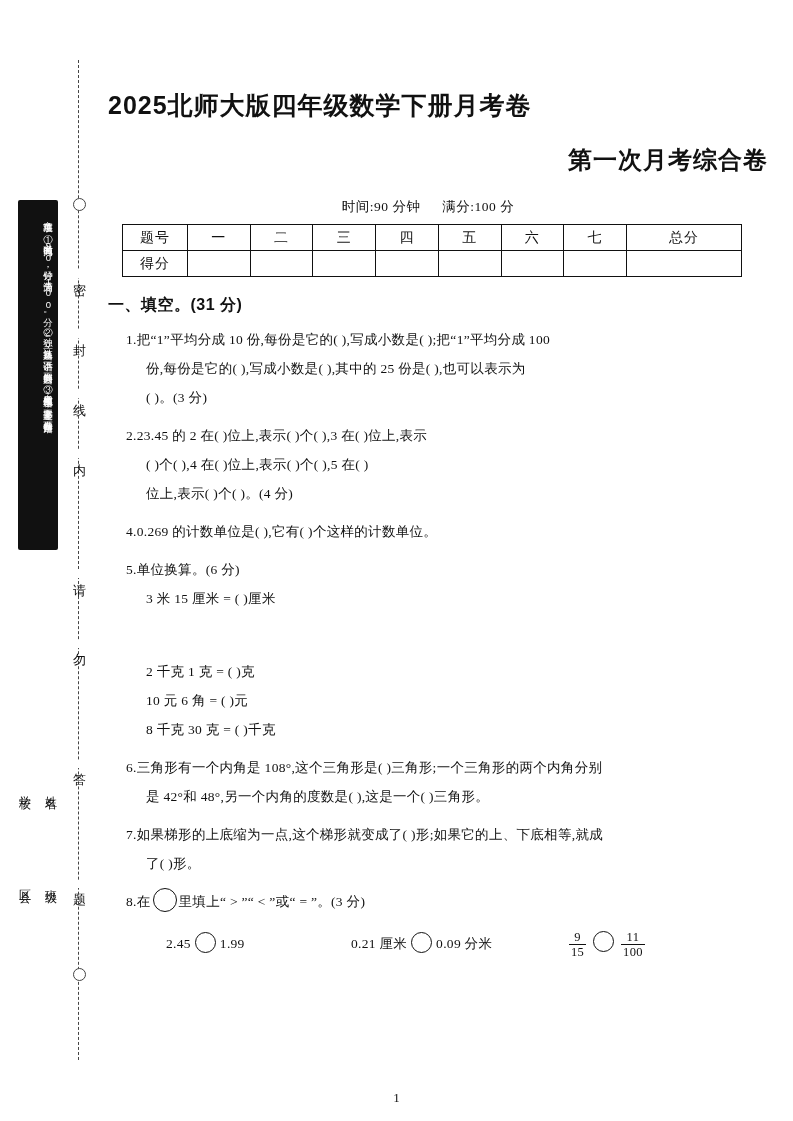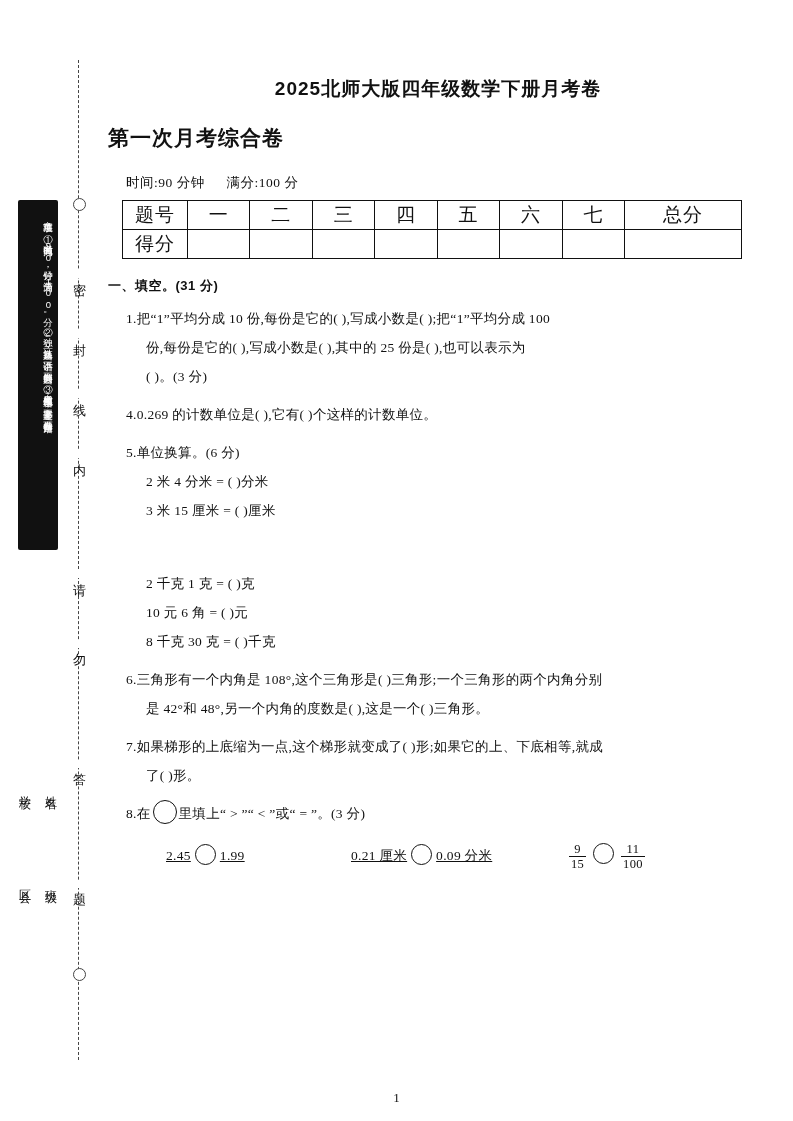--- a/index.html
+++ b/index.html
@@ -91,61 +91,60 @@
   }
 
   
   .content {
     position: absolute;
     left: 108px;
     top: 60px;
     width: 660px;
   }
   .title-main {
-    text-align: center;
-    font-size: 19px;
+    font-size: 25px;
     font-weight: bold;
     letter-spacing: 1px;
-    margin-top: 16px;
+    margin-top: 29px;
     font-family: "Liberation Sans", sans-serif;
   }
   .title-sub {
-    text-align: left;
-    font-size: 21px;
+    text-align: right;
+    font-size: 24px;
     font-weight: bold;
     letter-spacing: 1px;
     margin-top: 22px;
     font-family: "Liberation Sans", sans-serif;
   }
   .meta-line {
-    text-align: left;
+    text-align: center;
     font-size: 13.5px;
     margin-top: 22px;
     padding-right: 38px;
     letter-spacing: 0.5px;
   }
   .meta-line span { margin-left: 18px; }
 
   table.score {
     border-collapse: collapse;
     margin-top: 8px;
     margin-left: 14px;
     width: 620px;
   }
   table.score td {
     border: 1px solid #111;
     height: 23px;
     text-align: center;
-    font-size: 19px;
+    font-size: 14px;
     letter-spacing: 1px;
   }
   table.score td.head { width: 62px; }
 
   .sec-head {
-    font-size: 13px;
+    font-size: 16px;
     font-weight: bold;
     margin-top: 18px;
     letter-spacing: 0.5px;
     font-family: "Liberation Sans", sans-serif;
   }
   .q {
     font-size: 13.5px;
     line-height: 29px;
     margin-top: 9px;
     padding-left: 18px;
@@ -188,21 +187,20 @@
   }
   .frac .num { display: block; border-bottom: 1.1px solid #111; padding: 0 2px; }
   .frac .den { display: block; padding: 0 2px; }
 
   .cmp-row {
     display: flex;
     padding-left: 40px;
     margin-top: 12px;
     font-size: 13.5px;
     align-items: center;
-    text-decoration: underline;
   }
   .cmp-row > div { }
   .cmp1 { width: 185px; }
   .cmp2 { width: 215px; }
   .cmp3 { width: 180px; }
 
   .pagenum {
     position: absolute;
     left: 0;
     top: 1090px;
@@ -276,30 +274,34 @@
       </table>
 
     <div class="sec-head">一、填空。(31 分)</div>
 
     <div class="q">
       <span>1.把“1”平均分成 10 份,每份是它的(        ),写成小数是(        );把“1”平均分成 100</span>
       <span class="ind">份,每份是它的(        ),写成小数是(        ),其中的 25 份是(        ),也可以表示为</span>
       <span class="ind">(        )。(3 分)</span>
     </div>
 
+    <div class="q">
+      <span>2.23.45 的 2 在(            )位上,表示(            )个(            ),3 在(            )位上,表示</span>
+      <span class="ind">(            )个(            ),4 在(            )位上,表示(            )个(            ),5 在(            )</span>
+      <span class="ind">位上,表示(            )个(            )。(4 分)</span>
+    </div>
 
 
     <div class="q">
       <span>4.0.269 的计数单位是(        ),它有(        )个这样的计数单位。</span>
     </div>
 
     <div class="q">
       <span>5.单位换算。(6 分)</span>
       <div class="two-col ind" style="padding-left:20px;">
-        <div class="col-a">2 米 4 分米 = (            )分米</div>
         <div class="col-b">3 米 15 厘米 = (            )厘米</div>
       </div>
       <div class="two-col ind" style="padding-left:20px;margin-top:44px;">
         <div class="col-a">2 千克 1 克 = (            )克</div>
         <div class="col-b">10 元 6 角 = (            )元</div>
       </div>
       <div class="two-col ind" style="padding-left:20px;">
         <div class="col-b">8 千克 30 克 = (            )千克</div>
       </div>
     </div>

